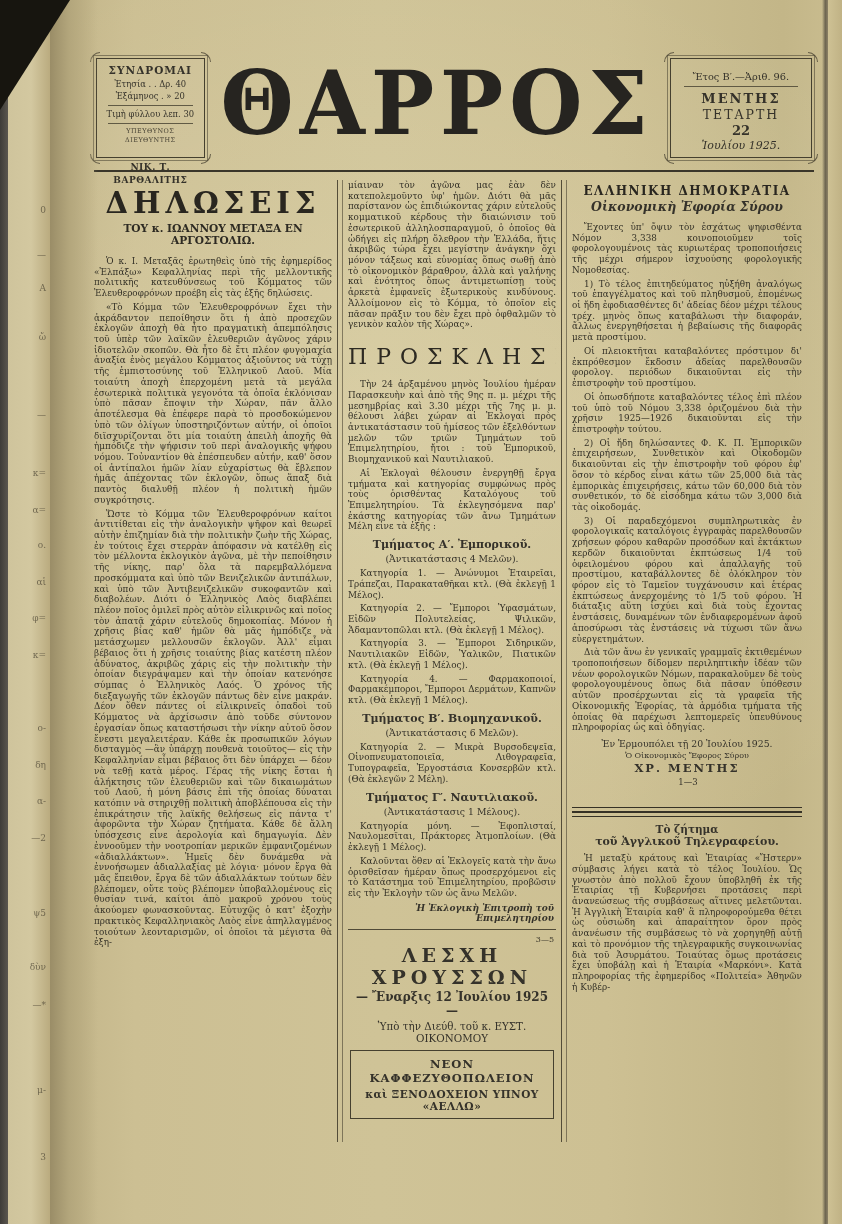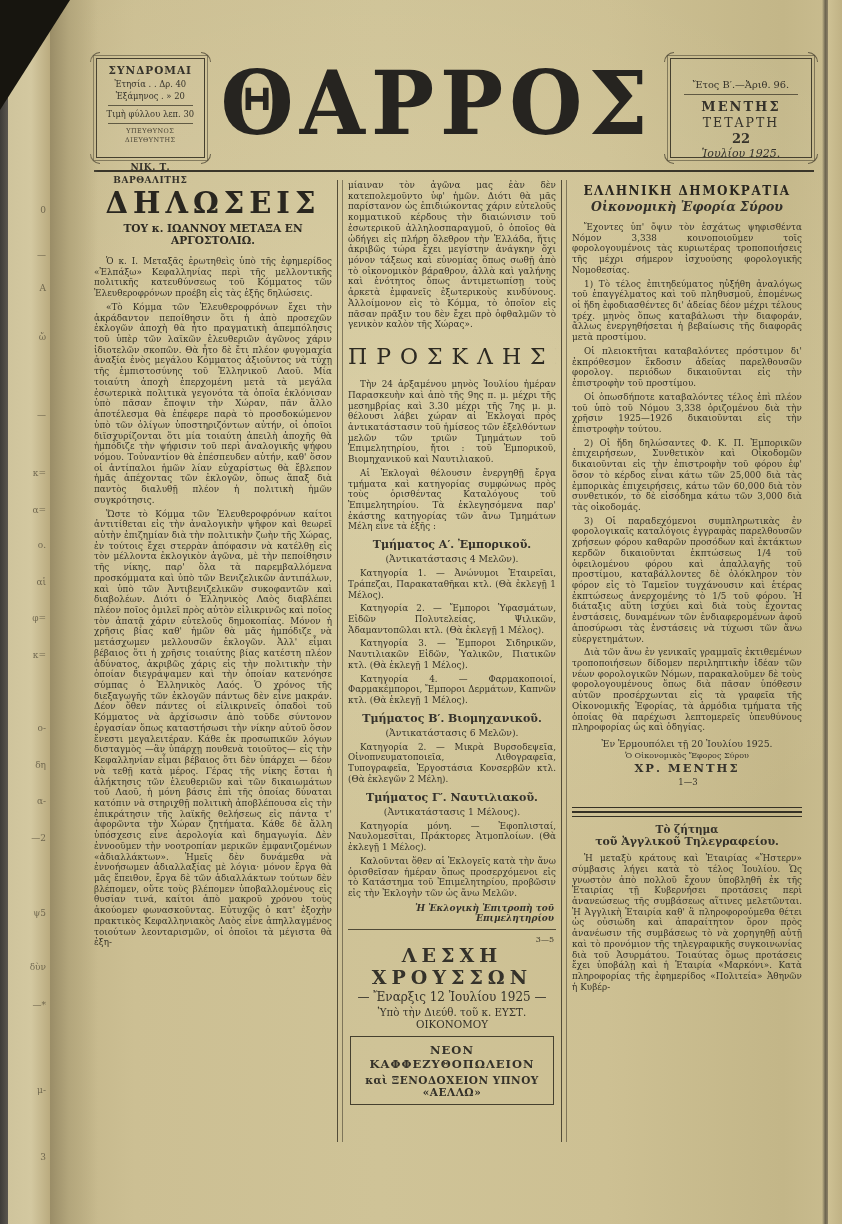--- a/index.html
+++ b/index.html
@@ -39,21 +39,21 @@
   .sub-box{width:98px;font-size:8.6px;line-height:1.35;}
   .sub-title{font-weight:bold;font-size:10.5px;letter-spacing:1px;margin-bottom:2px;}
   .sub-line{font-size:8.4px;white-space:nowrap;}
   .sub-rule{border-top:1px solid rgba(69,64,47,.8);margin:3px 6px;}
   .sub-role{font-size:6.4px;letter-spacing:.5px;margin-top:2px;color:#4a4536;}
   .sub-director{font-size:9px;font-weight:bold;letter-spacing:.5px;margin-top:17px;}
   .paper-title{flex:1;text-align:center;font-size:84px;line-height:92px;margin:0 4px;
     font-weight:bold;color:#262420;letter-spacing:6px;transform:scaleY(1.04);
     font-family:"DejaVu Serif","Liberation Serif",serif;}
   .issue-box{width:132px;font-size:10px;}
-  .issue-line1{font-size:9.8px;white-space:nowrap;margin-top:16px;}
+  .issue-line1{font-size:9.8px;white-space:nowrap;margin-top:8px;}
   .issue-rule{border-top:1px solid rgba(69,64,47,.8);margin:4px 8px;}
   .issue-city{font-weight:bold;font-size:13px;letter-spacing:2px;margin-top:4px;}
   .issue-day{font-size:12.5px;letter-spacing:2px;margin-top:1px;}
   .issue-num{font-weight:bold;font-size:13px;margin-top:1px;}
   .issue-month{font-style:italic;font-size:11px;margin-top:1px;}
   .orn{position:absolute;width:9px;height:9px;border:1.5px solid rgba(56,51,38,.7);}
   .orn.tl{top:-7px;left:-7px;border-right:none;border-bottom:none;border-top-left-radius:10px;}
   .orn.tr{top:-7px;right:-7px;border-left:none;border-bottom:none;border-top-right-radius:10px;}
   .orn.bl{bottom:-7px;left:-7px;border-right:none;border-top:none;border-bottom-left-radius:10px;}
   .orn.br{bottom:-7px;right:-7px;border-left:none;border-top:none;border-bottom-right-radius:10px;}
@@ -73,21 +73,21 @@
   .subhead1{font-size:10.6px;font-weight:bold;text-align:center;margin:0 0 10px 0;color:#2d2a22;}
   .headline2{font-size:22px;letter-spacing:9px;text-align:center;font-weight:500;
      color:#2d2a22;margin:14px 0 10px 0;}
   .sec-title{font-size:11px;font-weight:bold;text-align:center;margin:6px 0 2px 0;}
   .sec-sub{font-size:9.3px;text-align:center;margin:0 0 4px 0;}
   .sig-right{font-size:9px;font-weight:bold;font-style:italic;text-align:right;margin:4px 2px 6px 0;}
   .hr{border-top:1px solid rgba(58,53,38,.85);margin:5px 0;}
   
   .marker{font-size:8px;text-align:right;margin:0 2px -2px 0;color:#3a362a;}
   .lesxi-title{font-size:19px;font-weight:bold;letter-spacing:5px;text-align:center;margin:2px 0 2px 0;}
-  .lesxi-line2{font-size:12px;font-weight:normal;text-align:center;margin:2px 0;}
+  .lesxi-line2{font-size:12px;font-weight:bold;text-align:center;margin:2px 0;}
   .lesxi-line3{font-size:10.3px;text-align:center;margin:2px 0 6px 0;}
   
   .adbox{border:1px solid #45402f;padding:6px 4px;text-align:center;margin:6px 2px 0 2px;}
   .ad-l1{font-size:11.5px;font-weight:bold;letter-spacing:1px;}
   .ad-l2{font-size:10.5px;font-weight:bold;margin-top:3px;letter-spacing:.5px;}
   
   .gov-title{font-size:12px;font-weight:bold;letter-spacing:1.5px;text-align:center;margin:4px 0 0 0;color:#29261f;}
   .gov-sub{font-size:12.5px;font-weight:bold;font-style:italic;text-align:center;margin:1px 0 8px 0;}
   .dateline{font-size:9.3px;text-align:center;margin-top:5px;}
   .sig-small{font-size:8px;text-align:center;margin-top:2px;}

